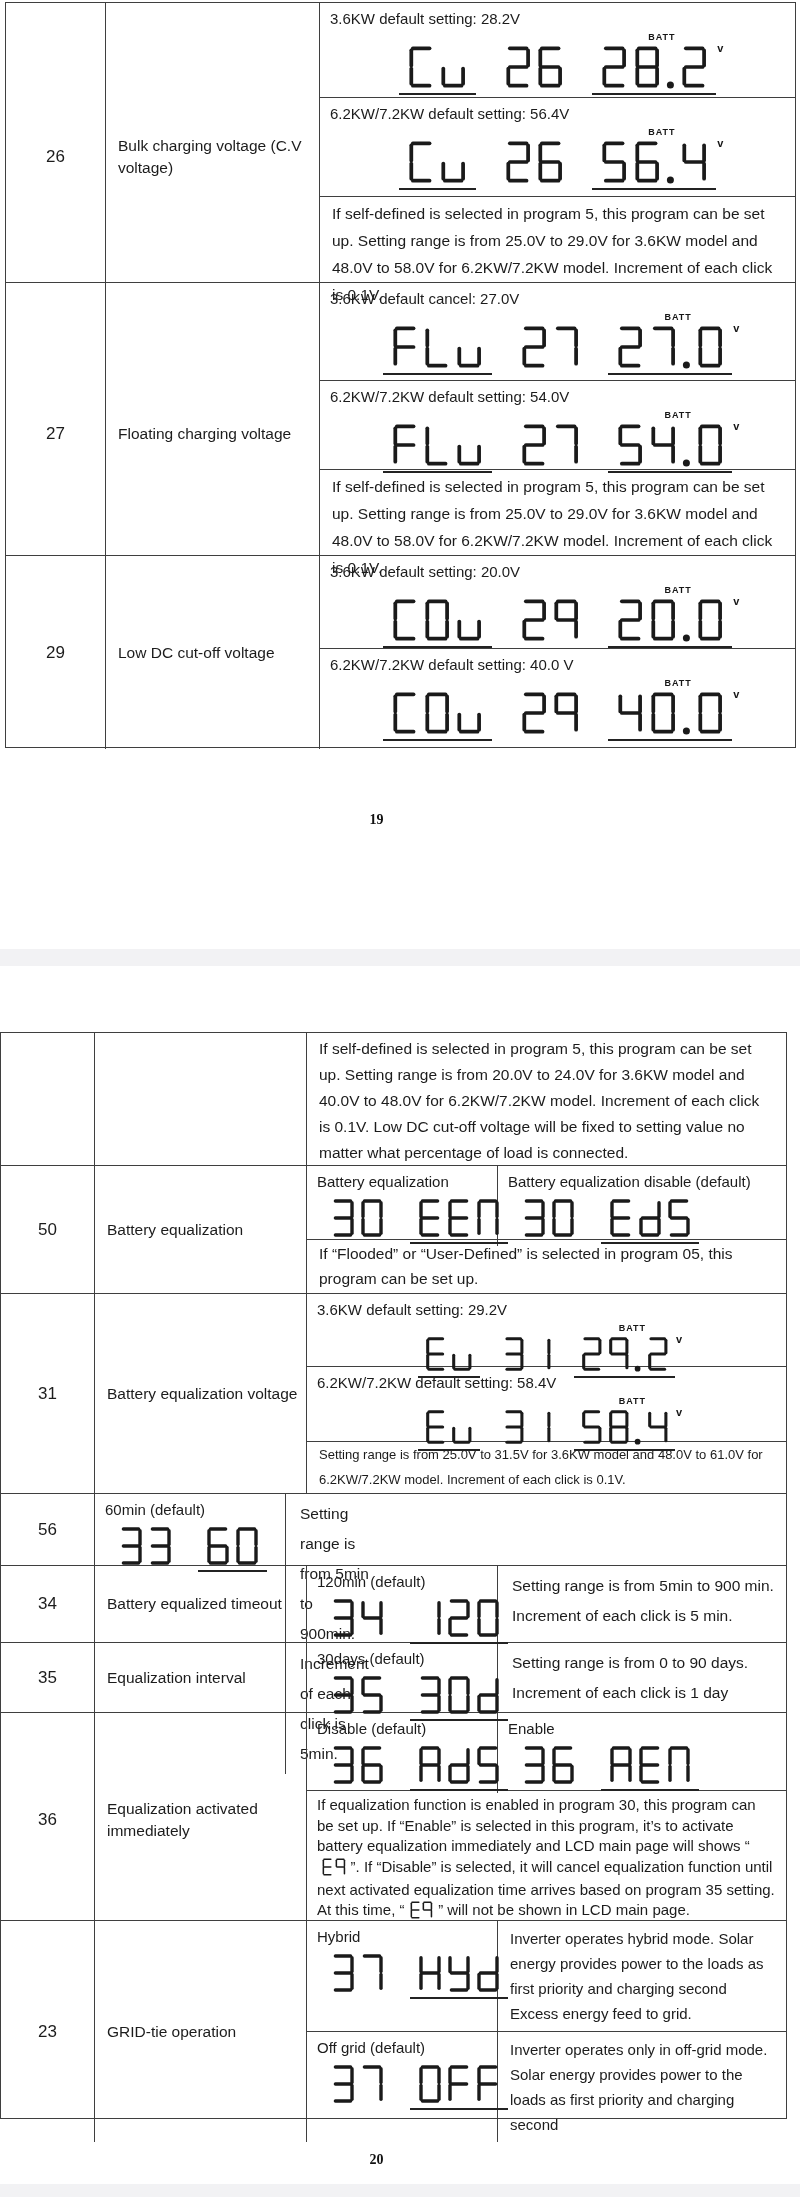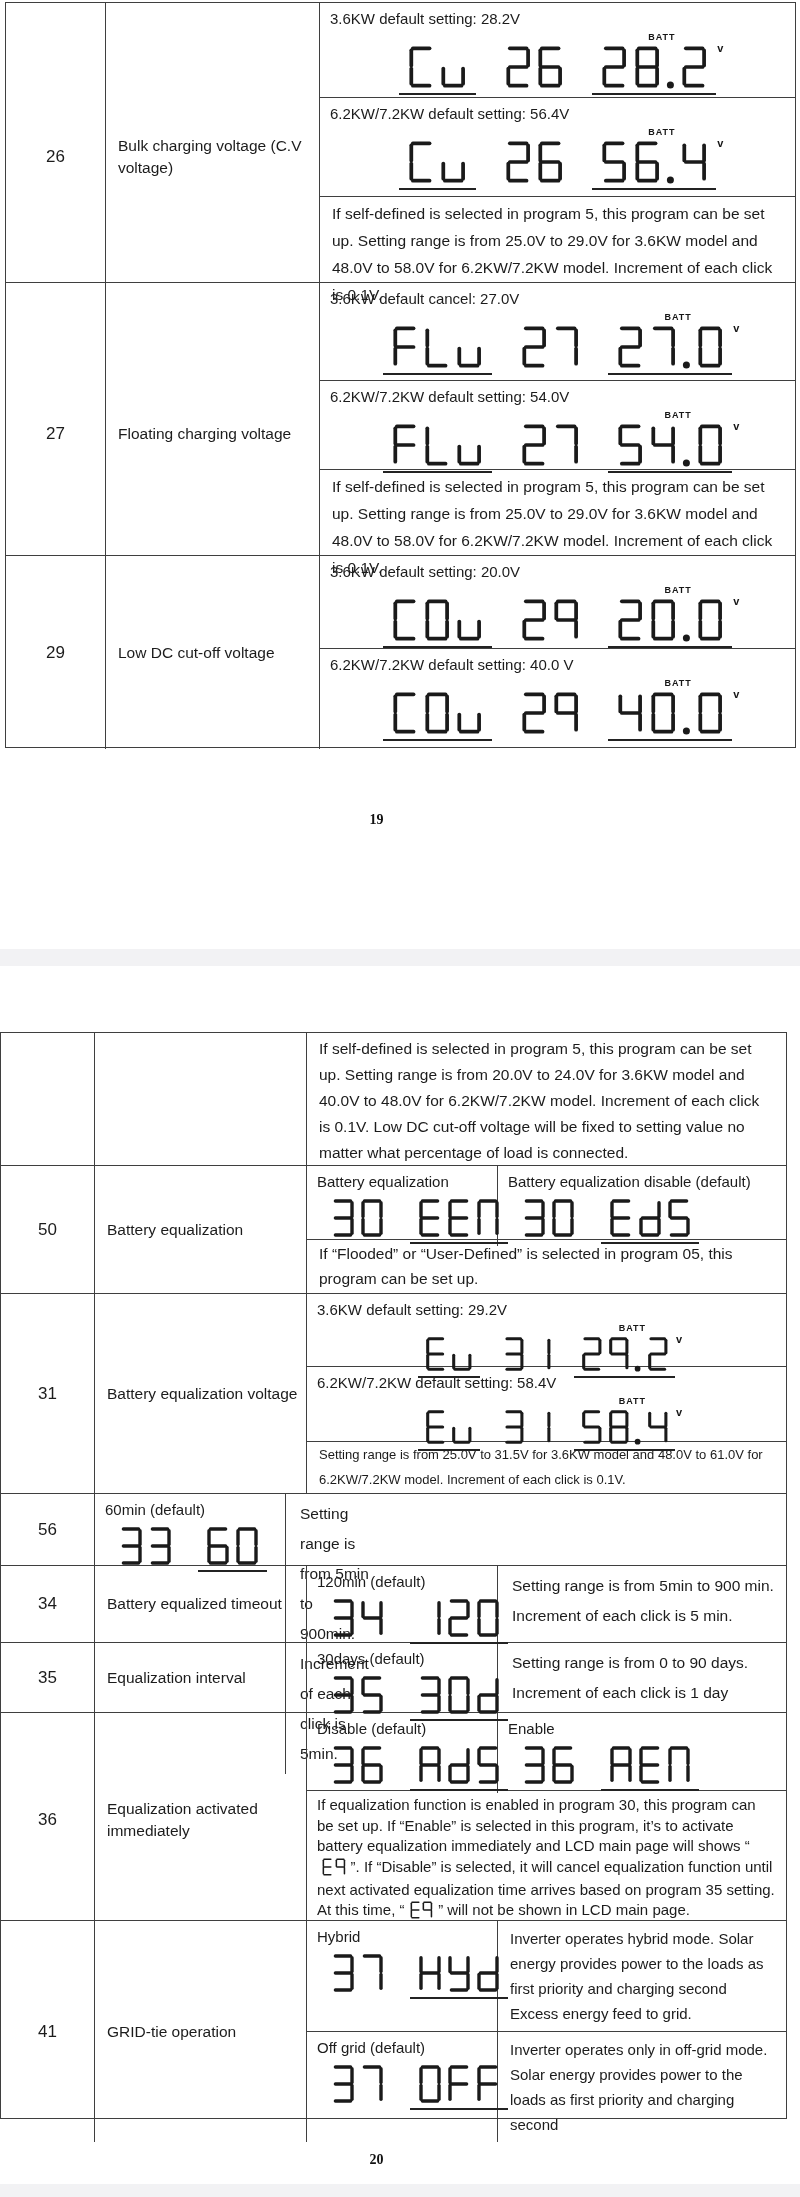--- a/index.html
+++ b/index.html
@@ -1009,21 +1009,21 @@
                 <line x1="1.5" y1="2.4" x2="1.5" y2="9.3" stroke="#1a1a1a" stroke-width="1.7" stroke-linecap="round"></line>
                 <line x1="2.2" y1="10" x2="9.8" y2="10" stroke="#1a1a1a" stroke-width="1.7" stroke-linecap="round"></line>
               </svg>
             </span>
           </span><span>” will not be shown in LCD main page.</span>
       </div>
     </div>
   </div>
 
   <div class="row rH">
-    <div class="num">41</div>
+    <div class="num">23</div>
     <div class="desc">GRID-tie operation</div>
     <div class="stack">
       <div class="sub duo">
         <div class="lcdcell left-lcd">
           <div class="lbl">Hybrid</div>
           <div class="lcd" style="gap: 18px;">
               <span class="lcd-part" style="gap: 5px; padding: 0px 8px 4px;">
                 <svg viewBox="0 0 12 20" width="24" height="40">
                   <line x1="2.2" y1="1.5" x2="9.8" y2="1.5" stroke="#1a1a1a" stroke-width="1.7" stroke-linecap="round"></line>
                   <line x1="10.5" y1="2.4" x2="10.5" y2="9.3" stroke="#1a1a1a" stroke-width="1.7" stroke-linecap="round"></line>

